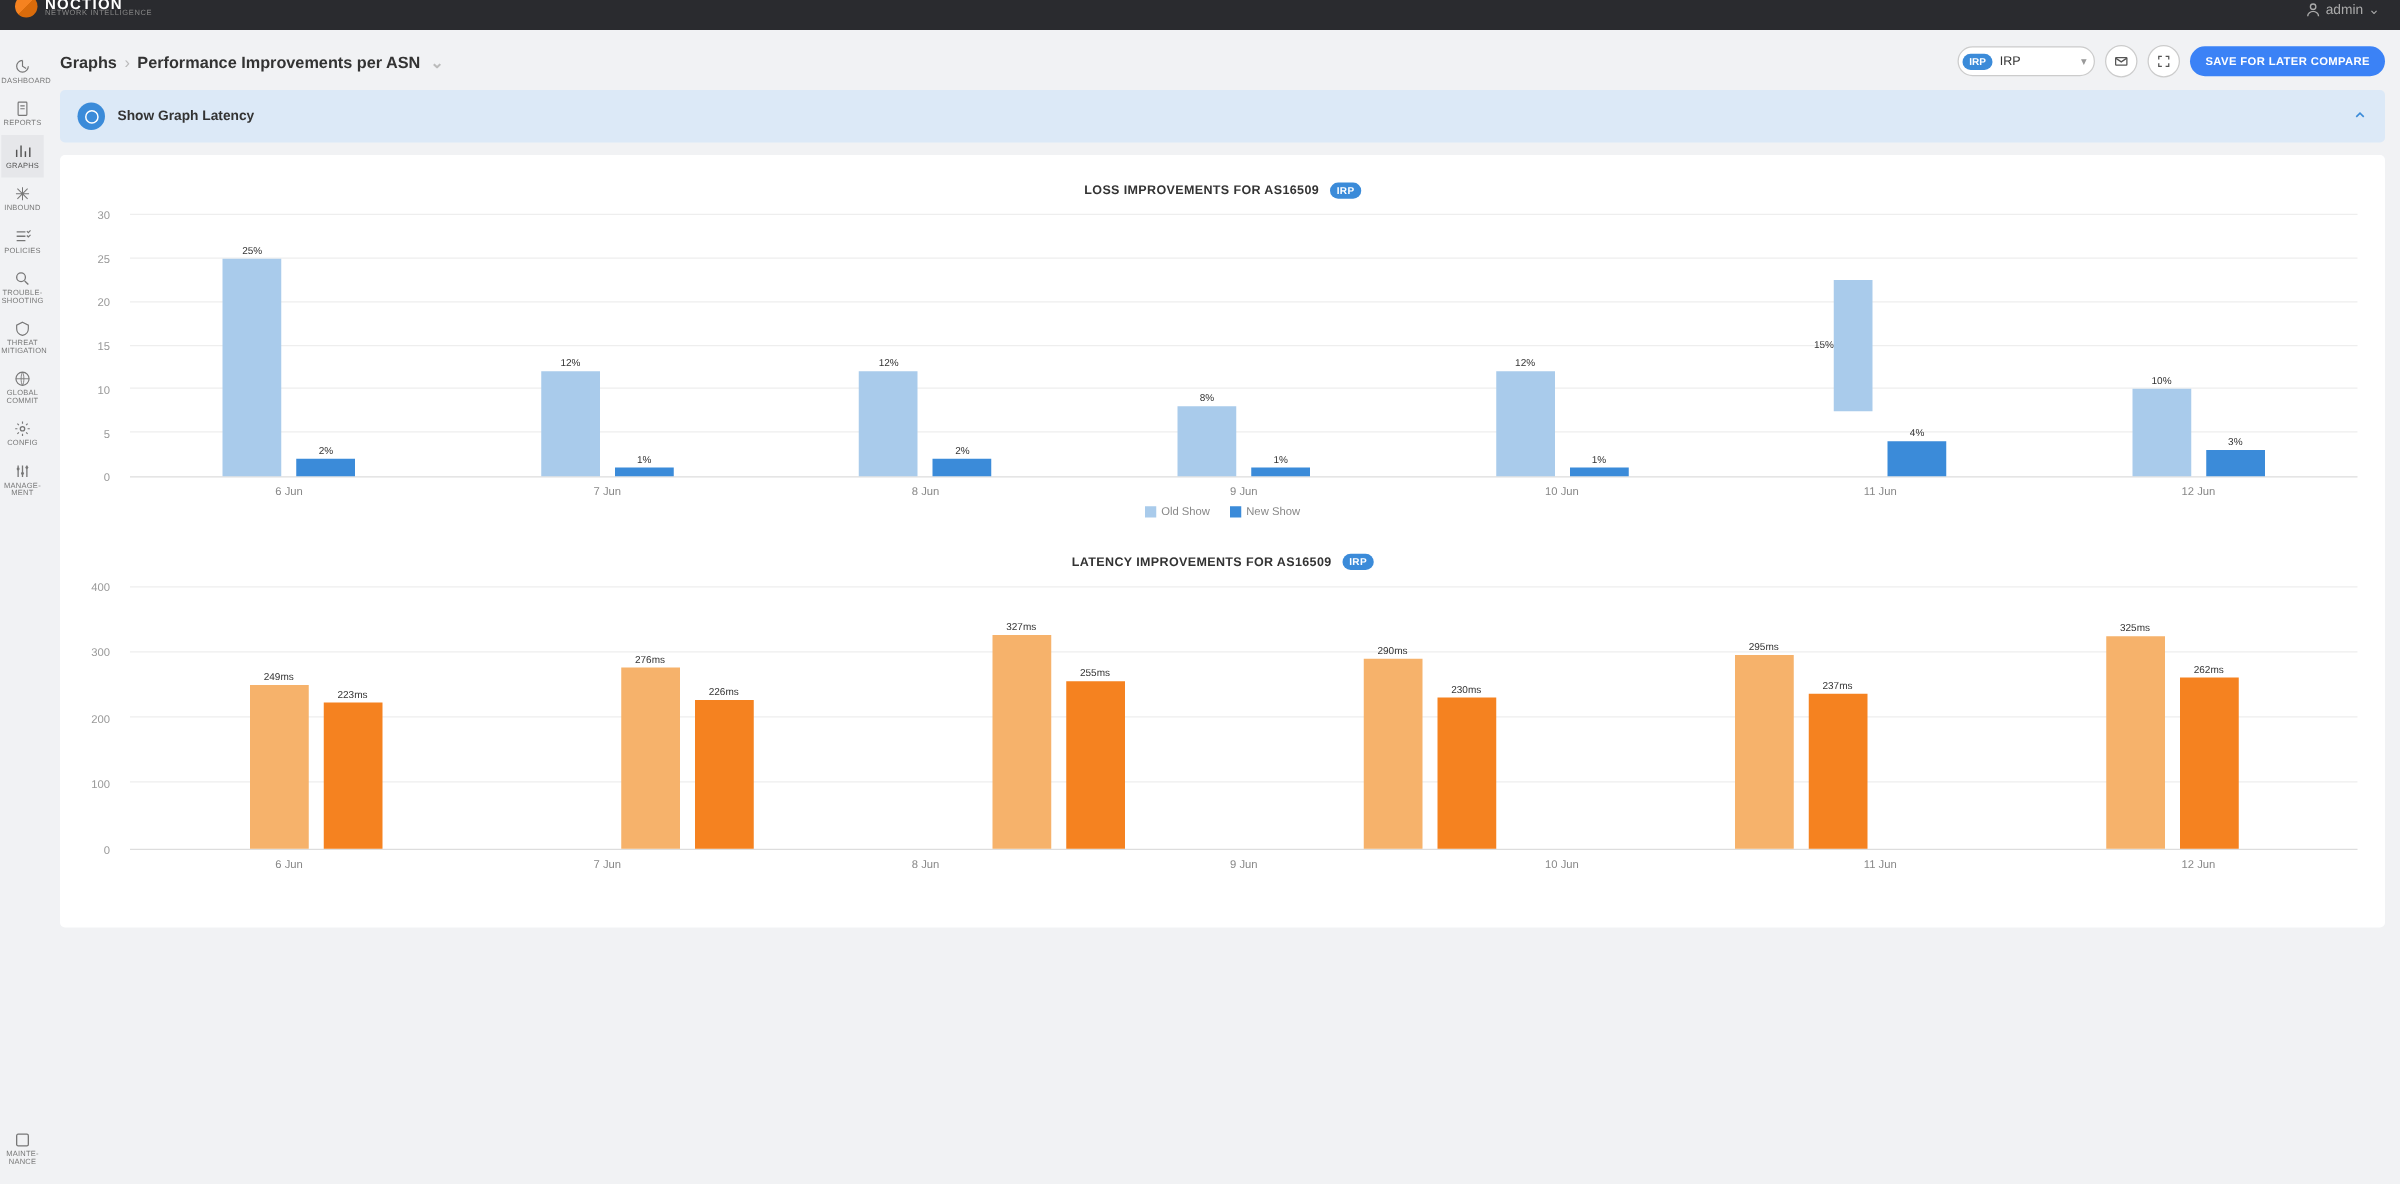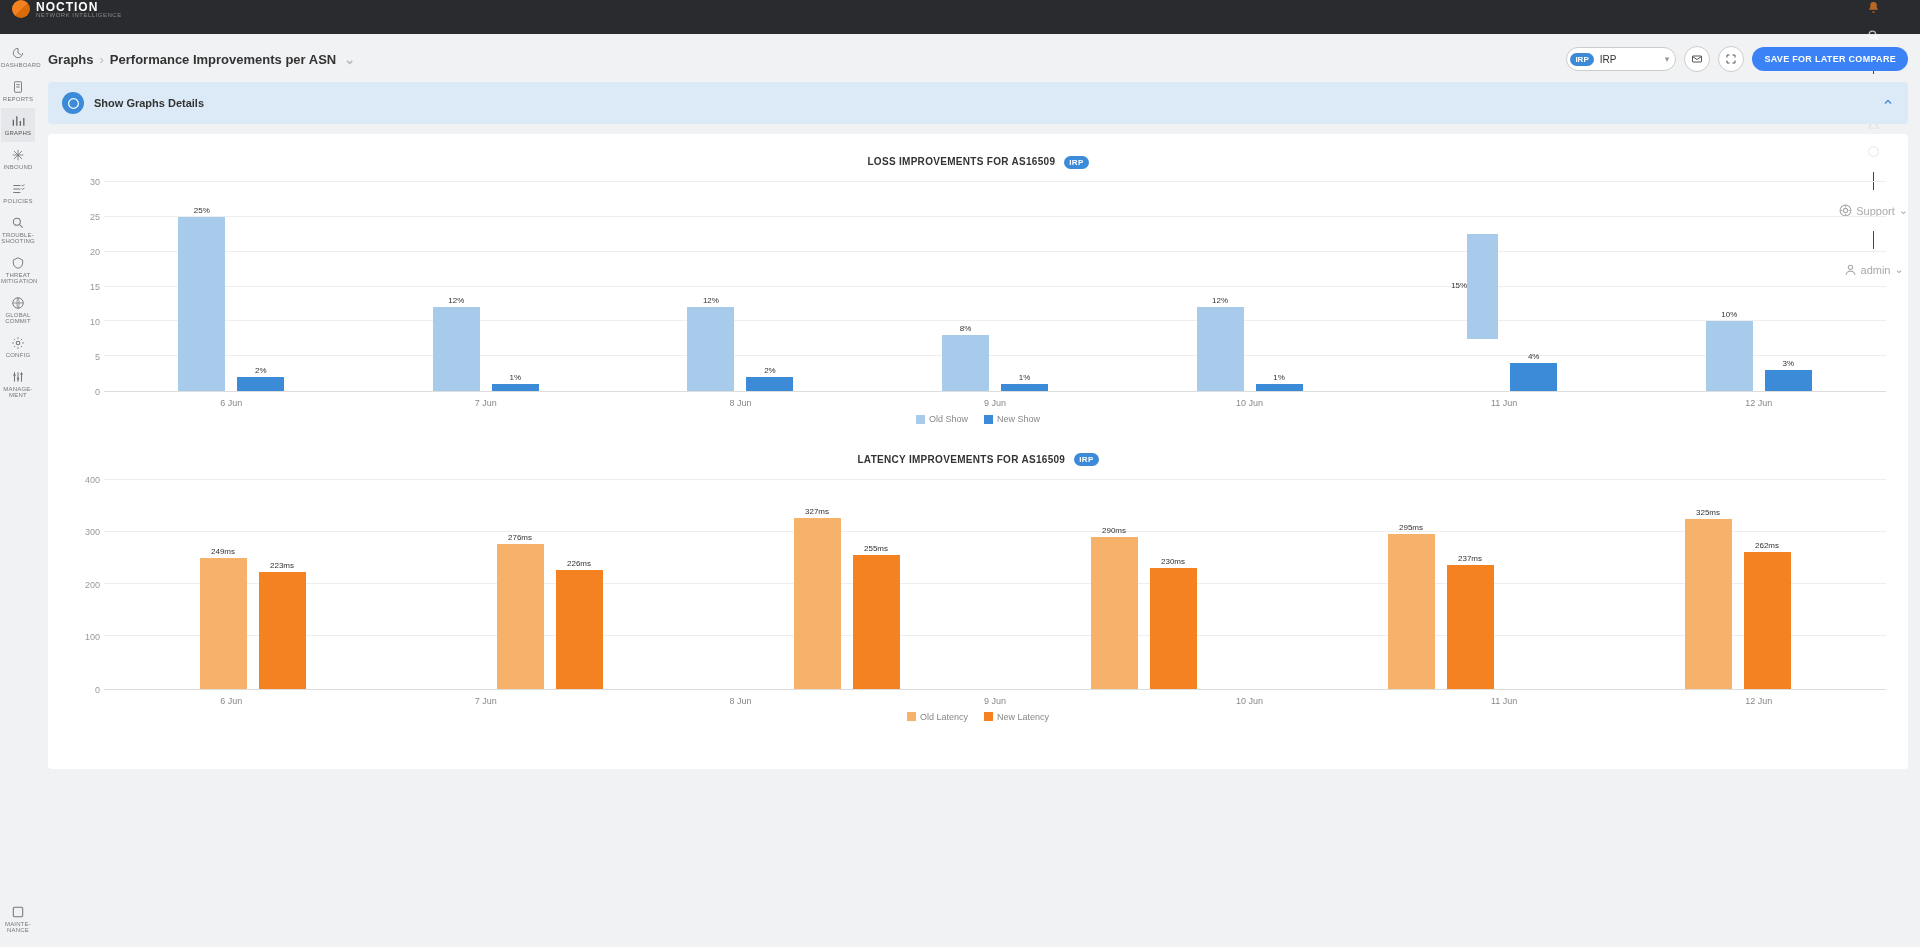--- a/index.html
+++ b/index.html
@@ -1,19 +1,19 @@
 <!DOCTYPE html>
 <html><head>
 <meta charset="utf-8">
 <style>
 * { box-sizing: border-box; margin: 0; padding: 0; }
 body { font-family: -apple-system, BlinkMacSystemFont, "Segoe UI", Arial, sans-serif; background: #f1f2f4; color: #333; font-size: 12px; }
 
 
-.topbar { background: #2a2b2f; height: 34px; display: flex; align-items: flex-start; padding: 0 12px; color: #ccc; }
+.topbar { background: #2a2b2f; height: 24px; display: flex; align-items: flex-end; padding: 10px 12px; color: #ccc; }
 .logo-wrap { display: flex; align-items: center; gap: 6px; }
 .logo-circle { width: 18px; height: 18px; border-radius: 50%; background: linear-gradient(135deg,#f58220 50%,#d96b0b 50%); }
 .logo-text { font-weight: 700; font-size: 12px; letter-spacing: 1px; color: #fff; }
 .logo-sub { font-size: 6px; color: #888; margin-top: -2px; letter-spacing: .5px; }
 .topbar-right { margin-left: auto; display: flex; align-items: center; gap: 14px; flex-direction: column; }
 .topbar-icon { width: 14px; height: 14px; display: inline-flex; align-items: center; justify-content: center; cursor: pointer; opacity: .7; }
 .topbar-icon svg { width: 13px; height: 13px; }
 .topbar-sep { width: 1px; height: 18px; background: #444; }
 .topbar-btn { display: flex; align-items: center; gap: 4px; color: #aaa; font-size: 11px; cursor: pointer; }
 
@@ -46,21 +46,21 @@
 
 
 .panel { background: #fff; border-radius: 4px; padding: 20px 22px; }
 .chart-block { margin-bottom: 26px; }
 .chart-title-row { text-align: center; margin-bottom: 14px; }
 .chart-title { font-size: 10px; font-weight: 700; letter-spacing: .3px; color: #333; }
 .chart-title .irp-pill { margin-left: 6px; margin-right: 0; vertical-align: middle; }
 
 .chart-area { display: flex; height: 210px; }
 .y-axis { width: 34px; position: relative; }
-.y-tick { position: absolute; right: 4px; font-size: 9px; color: #999; transform: translateY(50%); }
+.y-tick { position: absolute; right: 16px; font-size: 9px; color: #999; transform: translateY(50%); }
 .plot { flex: 1; position: relative; border-bottom: 1px solid #ddd; }
 .gridline { position: absolute; left: 0; right: 0; border-top: 1px solid #eee; }
 .bars-row { position: absolute; left: 0; right: 0; bottom: 0; top: 0; display: flex; }
 .group { flex: 1; display: flex; justify-content: center; align-items: flex-end; gap: 12px; position: relative; }
 .bar-wrap { width: 47px; display: flex; flex-direction: column; align-items: center; }
 .bar-label { font-size: 8px; color: #333; margin-bottom: 2px; white-space: nowrap; }
 .bar { width: 100%; }
 .x-axis { display: flex; margin-left: 34px; }
 .x-tick { flex: 1; text-align: center; font-size: 9px; color: #888; padding-top: 6px; }
 .legend { text-align: center; font-size: 9px; color: #888; margin-top: 6px; }
@@ -218,21 +218,21 @@
     </div>
   </div>
 
   <div class="notice">
     <span class="notice-icon">
       <svg width="13" height="13" viewBox="0 0 24 24" fill="none" stroke="currentColor" stroke-width="2.2">
           <circle cx="12" cy="12" r="9"></circle>
           <path d="M8 12h.01M12 12h.01M16 12h.01"></path>
         </svg>
     </span>
-    <span class="notice-text">Show Graphs Details</span>
+    <span class="notice-text">Show Graph Latency</span>
     <span class="notice-chev">
       <svg width="12" height="12" viewBox="0 0 24 24" fill="none" stroke="currentColor" stroke-width="2.5">
           <path d="m6 15 6-6 6 6"></path>
         </svg>
     </span>
   </div>
 
   <div class="panel">
     <div id="charts">
         <div class="chart-block">
@@ -426,23 +426,16 @@
           </div>
           <div class="x-axis">
             <div class="x-tick">6 Jun</div>
             <div class="x-tick">7 Jun</div>
             <div class="x-tick">8 Jun</div>
             <div class="x-tick">9 Jun</div>
             <div class="x-tick">10 Jun</div>
             <div class="x-tick">11 Jun</div>
             <div class="x-tick">12 Jun</div>
           </div>
-          <div class="legend"><span class="legend-item">
-              <span class="legend-swatch c-oldlat"></span>
-              <span>Old Latency</span>
-            </span><span class="legend-item">
-              <span class="legend-swatch c-newlat"></span>
-              <span>New Latency</span>
-            </span></div>
         </div>
       </div>
   </div>
 </div>
 
 </body></html>

